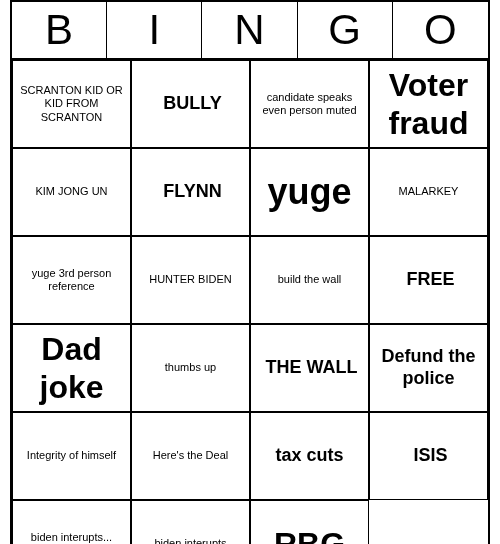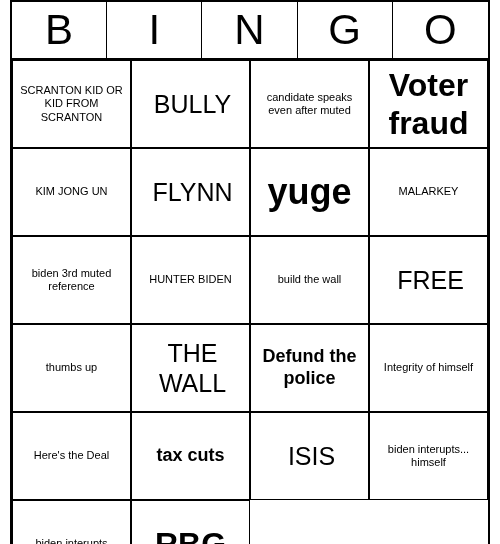--- a/index.html
+++ b/index.html
@@ -54,22 +54,22 @@
       align-items: center;
       justify-content: center;
       text-align: center;
       padding: 4px;
       font-size: 13px;
       line-height: 1.2;
       word-break: break-word;
     }
 
     .bingo-cell.large-text {
-      font-size: 25px;
-      font-weight: normal;
+      font-size: 18px;
+      font-weight: bold;
       padding-left: 8px;
     }
 
     .bingo-cell.xlarge-text {
       font-size: 32px;
       font-weight: bold;
     }
 
     .bingo-cell.huge-text {
       font-size: 36px;
@@ -93,30 +93,31 @@
   <div class="bingo-header">
   <div class="bingo-header-cell">B</div>
       <div class="bingo-header-cell">I</div>
       <div class="bingo-header-cell">N</div>
       <div class="bingo-header-cell">G</div>
       <div class="bingo-header-cell">O</div>
     </div>
   <div class="bingo-grid">
   <div class="bingo-cell small-text">SCRANTON KID OR KID FROM SCRANTON</div>
       <div class="bingo-cell large-text">BULLY</div>
-      <div class="bingo-cell small-text">candidate speaks even after muted</div>
+      <div class="bingo-cell small-text">candidate speaks even person muted</div>
       <div class="bingo-cell xlarge-text">Voter fraud</div>
       <div class="bingo-cell small-text">KIM JONG UN</div>
       <div class="bingo-cell large-text">FLYNN</div>
       <div class="bingo-cell huge-text">yuge</div>
       <div class="bingo-cell small-text">MALARKEY</div>
-      <div class="bingo-cell small-text">biden 3rd muted reference</div>
+      <div class="bingo-cell small-text">yuge 3rd person reference</div>
       <div class="bingo-cell small-text">HUNTER BIDEN</div>
       <div class="bingo-cell small-text">build the wall</div>
       <div class="bingo-cell large-text">FREE</div>
+      <div class="bingo-cell xlarge-text">Dad joke</div>
       <div class="bingo-cell small-text">thumbs up</div>
       <div class="bingo-cell large-text">THE WALL</div>
       <div class="bingo-cell medium-text">Defund the police</div>
       <div class="bingo-cell small-text">Integrity of himself</div>
       <div class="bingo-cell small-text">Here's the Deal</div>
       <div class="bingo-cell medium-text">tax cuts</div>
       <div class="bingo-cell large-text">ISIS</div>
       <div class="bingo-cell small-text">biden interupts... himself</div>
       <div class="bingo-cell small-text">biden interupts</div>
       <div class="bingo-cell xlarge-text">RBG</div>

